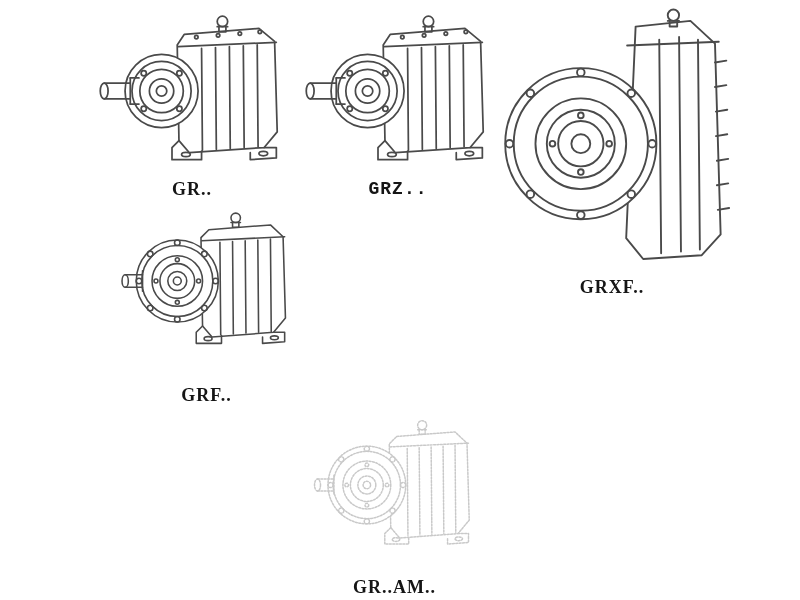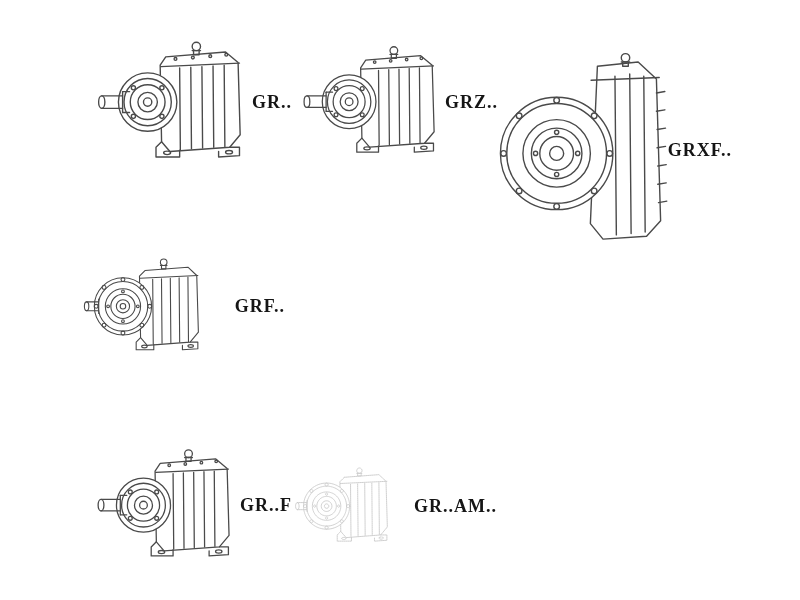--- a/index.html
+++ b/index.html
@@ -1,18 +1,18 @@
 <!DOCTYPE html>
 <html><head>
 <meta charset="utf-8">
 <style>
   html,body{margin:0;padding:0;background:#ffffff;}
   #stage{position:relative;width:800px;height:600px;background:#ffffff;overflow:hidden;
          font-family:"Liberation Serif", serif;}
-  figure.cell{position:absolute;margin:0;display:flex;flex-direction:row;align-items:center;}
+  figure.cell{position:absolute;margin:0;display:flex;flex-direction:column;align-items:center;}
   figure.cell svg.drawing{display:block;width:100%;flex:1 1 auto;}
   figcaption{height:22px;line-height:22px;font-weight:bold;font-size:18px;letter-spacing:1px;
              color:#151515;text-align:center;white-space:nowrap;}
   .dark{color:#4a4a4a;}
   .light{color:#c9c9c9;stroke-dasharray:2.5 2;}
   .defs-hidden{position:absolute;width:0;height:0;overflow:hidden;}
 </style>
 </head>
 <body>
 
@@ -174,49 +174,43 @@
 
 <div id="stage">
 
   <figure class="cell" style="left:92px;top:4px;width:200px;height:196px;">
     <svg class="drawing dark" viewBox="0 0 230 190">
         <use href="#sym-r"></use>
       </svg>
     <figcaption>GR..</figcaption>
   </figure>
 
-  <figure class="cell" style="left:298px;top:4px;width:200px;height:196px;">
+  <figure class="cell" style="left:298px;top:4px;width:200px;height:196px;font-family:Liberation Mono, monospace;">
     <svg class="drawing dark" viewBox="0 0 230 190">
         <use href="#sym-r"></use>
       </svg>
     <figcaption>GRZ..</figcaption>
   </figure>
 
   <figure class="cell" style="left:492px;top:2px;width:240px;height:296px;justify-content:flex-end;">
     <svg class="drawing dark" viewBox="0 0 250 290">
         <use href="#sym-rxf"></use>
       </svg>
     <figcaption>GRXF..</figcaption>
   </figure>
 
-  <figure class="cell" style="left:80px;top:206px;width:205px;height:200px;gap:28px;">
+  <figure class="cell" style="left:104px;top:206px;width:205px;height:200px;gap:28px;">
     <svg class="drawing dark" viewBox="0 0 230 190">
         <use href="#sym-rf"></use>
       </svg>
     <figcaption>GRF..</figcaption>
   </figure>
 
 
 
-  <figure class="cell" style="left:92px;top:412px;width:200px;height:186px;">
-    <svg class="drawing dark" viewBox="0 0 230 190">
-        <use href="#sym-r"></use>
-      </svg>
-    <figcaption>GR..F</figcaption>
-  </figure>
 
   <figure class="cell" style="left:292px;top:414px;width:205px;height:184px;gap:20px;">
     <svg class="drawing light" viewBox="0 0 230 190">
         <use href="#sym-rf"></use>
       </svg>
     <figcaption>GR..AM..</figcaption>
   </figure>
 
 </div>
 

